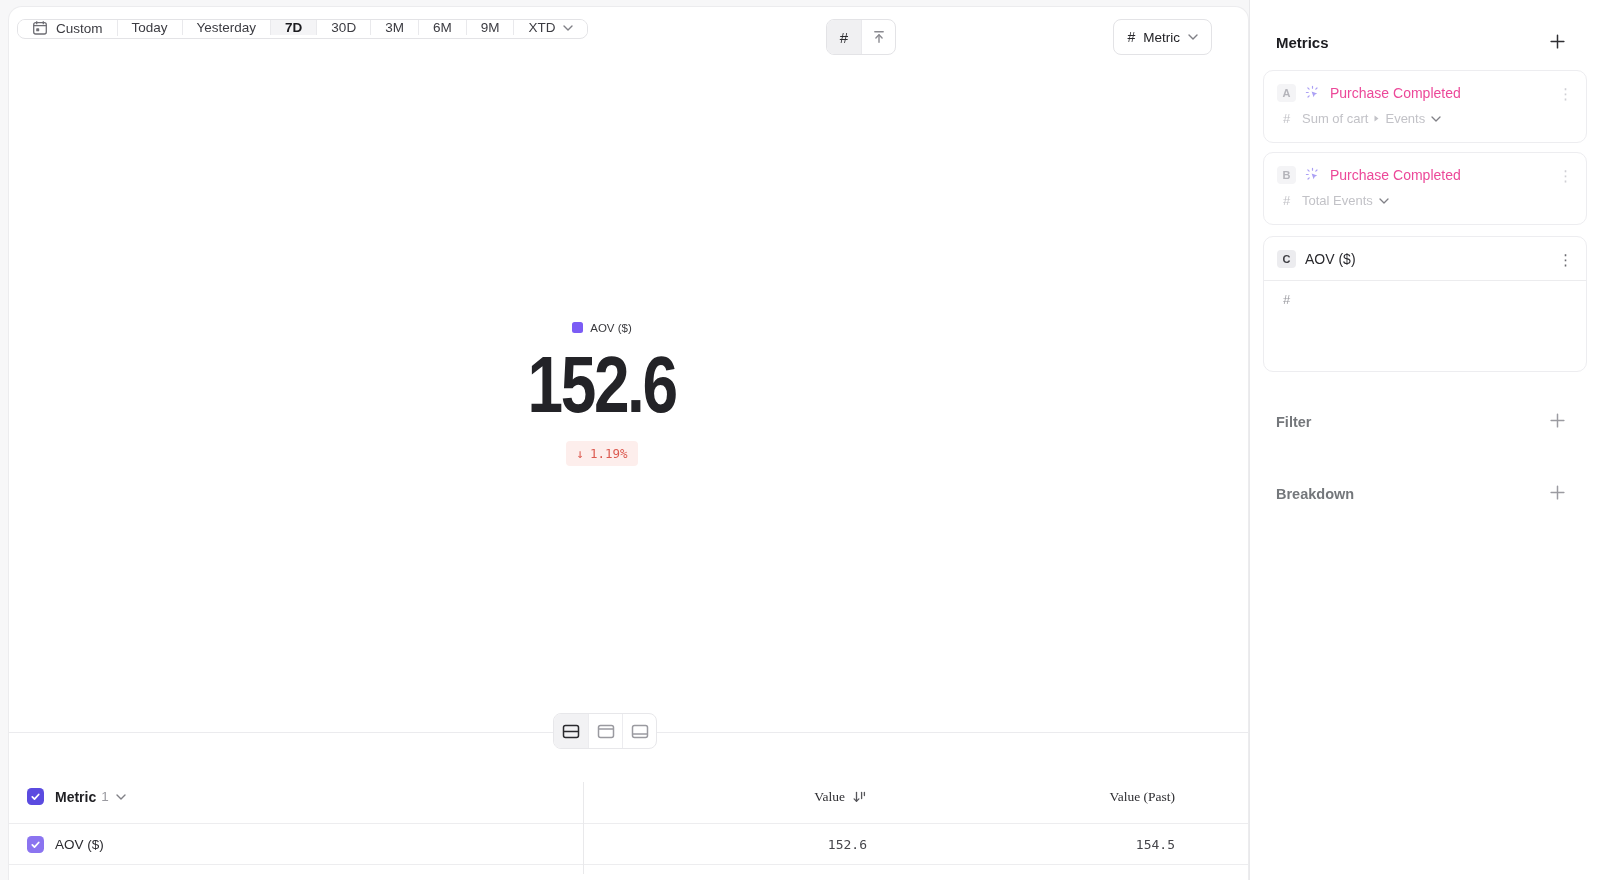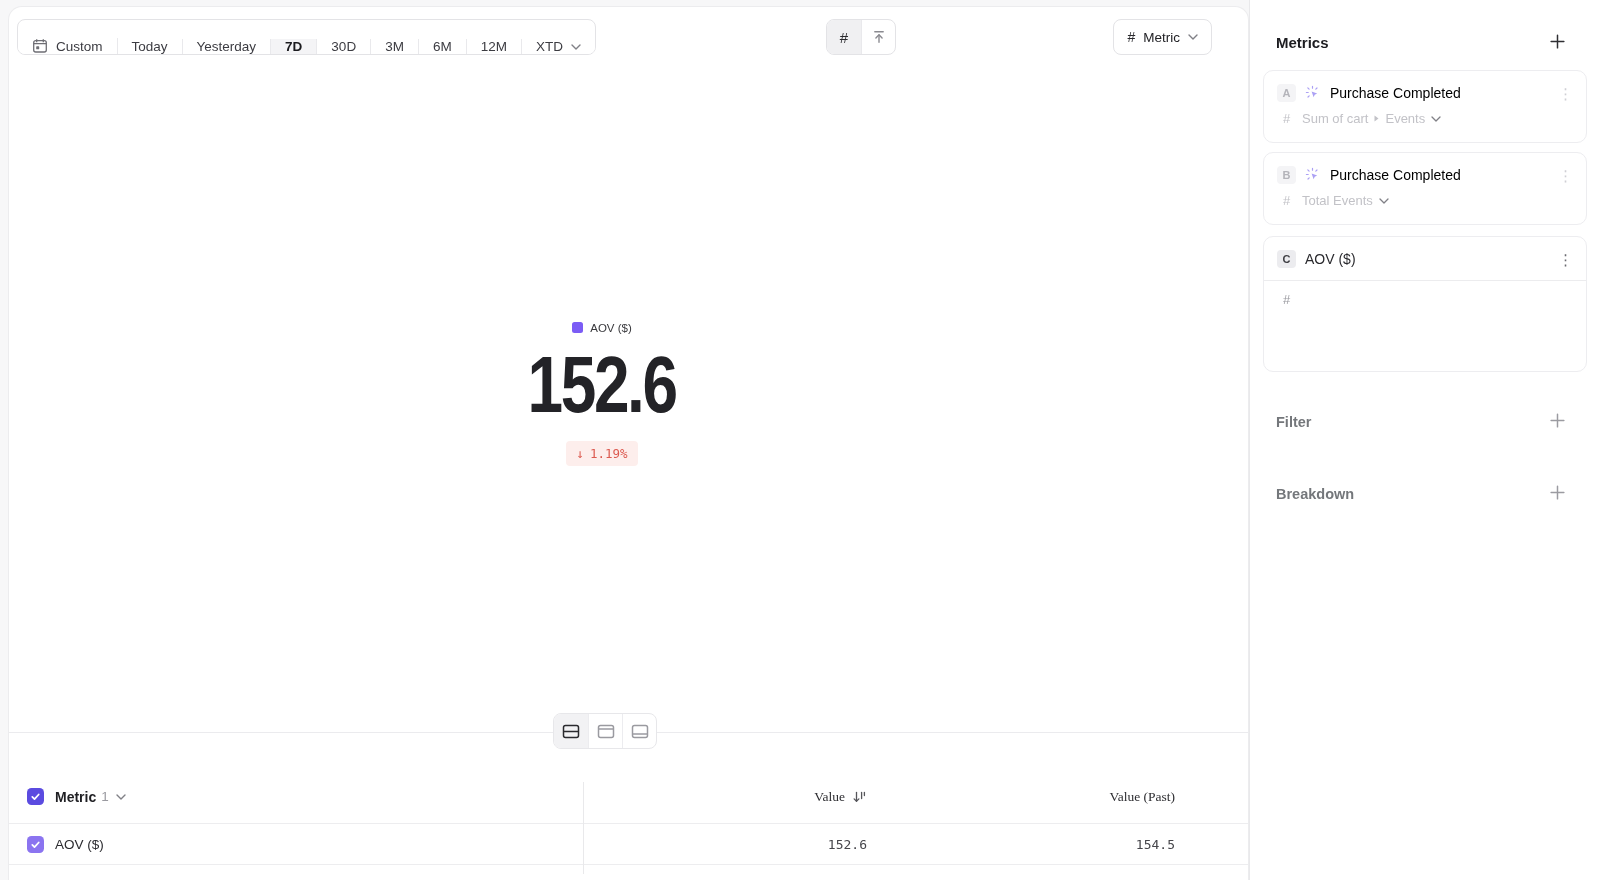--- a/index.html
+++ b/index.html
@@ -14,22 +14,22 @@
 
   
   .main-card {
     position:absolute; left:8px; top:6px; width:1241px; height:874px;
     background:#fff; border:1px solid #ececee; border-bottom:none;
     border-radius:14px 14px 0 0;
   }
 
   
   .date-group {
-    position:absolute; left:8px; top:12px; height:36px;
-    display:flex; align-items:flex-end;
+    position:absolute; left:8px; top:12px; height:20px;
+    display:flex; align-items:flex-start;
     border:1px solid #e3e3e6; border-radius:8px; background:#fff; overflow:hidden;
   }
   .range-btn {
     display:flex; align-items:center; gap:8px; padding:0 14px;
     font-size:13.5px; color:#3c3c42; border-right:1px solid #e9e9ec;
     cursor:pointer; white-space:nowrap; background:#fff;
   }
   .range-btn:last-child { border-right:none; }
   .range-btn.selected { background:#f4f4f6; font-weight:bold; color:#1b1b1f; }
   .chip {
@@ -121,21 +121,21 @@
   }
   .m-row1 { display:flex; align-items:center; gap:9px; }
   .m-badge {
     width:19px; height:18px; border-radius:4px; flex:none;
     display:flex; align-items:center; justify-content:center;
     font-size:11px; font-weight:bold;
   }
   .dim .m-badge { background:#f4f4f6; color:#b4b4ba; }
   .active .m-badge { background:#ececef; color:#3f3f44; }
   .m-title { font-size:14px; flex:1; white-space:nowrap; overflow:hidden; }
-  .dim .m-title { color:#000000; }
+  .dim .m-title { color:#ec4899; }
   .active .m-title { color:#2a2a2e; }
   .m-dots { font-size:15px; cursor:pointer; line-height:1; }
   .dim .m-dots { color:#cfcfd4; }
   .active .m-dots { color:#6a6a70; }
   .m-row2 { display:flex; align-items:center; gap:6px; margin-top:9px; }
   .m-hash { width:19px; text-align:center; font-size:13px; flex:none; }
   .dim .m-hash, .dim .m-sub, .dim .caret-sep { color:#c2c2c7; }
   .m-sub { font-size:13px; display:flex; align-items:center; gap:6px; cursor:pointer; }
   .formula-input {
     margin-top:12px; height:33px; background:#f4f4f5; border-radius:6px;
@@ -177,21 +177,21 @@
     <div class="range-btn">
         <span>30D</span>
       </div>
     <div class="range-btn">
         <span>3M</span>
       </div>
     <div class="range-btn">
         <span>6M</span>
       </div>
     <div class="range-btn">
-        <span>12M</span>
+        <span>9M</span>
       </div>
     <div class="range-btn">
       <span>XTD</span>
       <svg class="chev" width="10" height="6" viewBox="0 0 10 6" fill="none" stroke="currentColor" stroke-width="1.4" stroke-linecap="round" stroke-linejoin="round">
           <path d="M1 1l4 4 4-4"></path>
         </svg>
     </div>
   </div>
 
 

